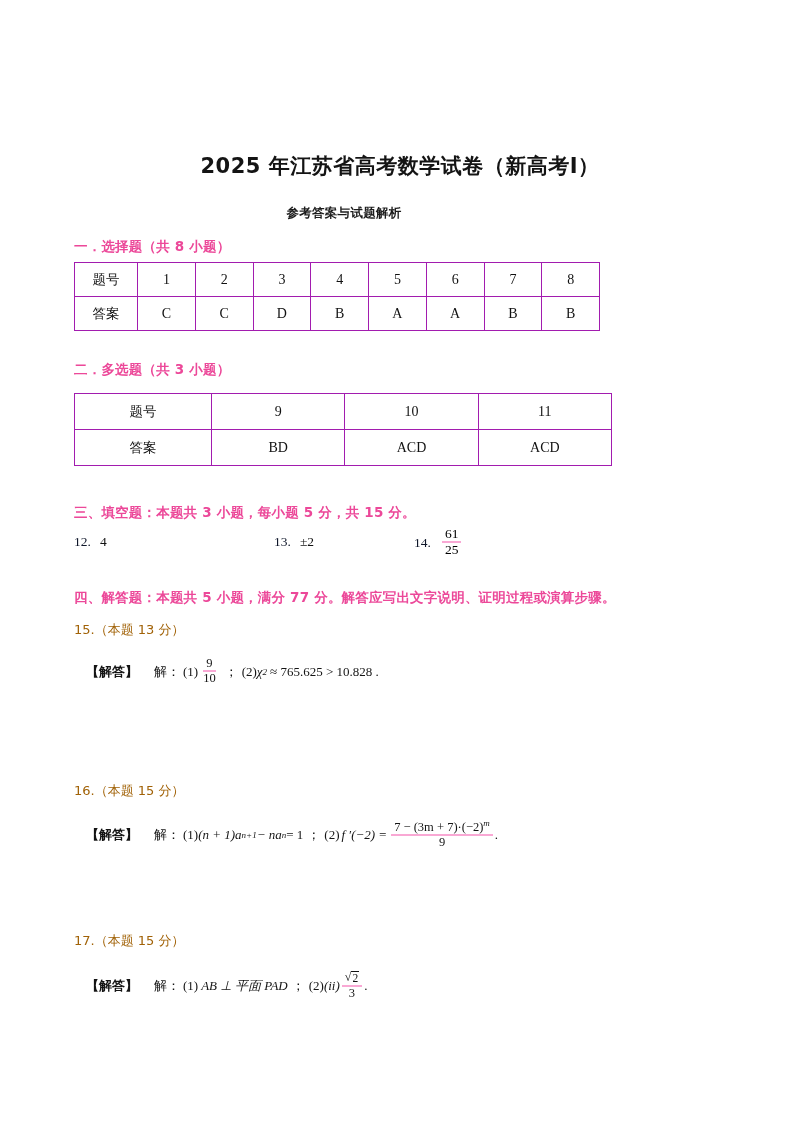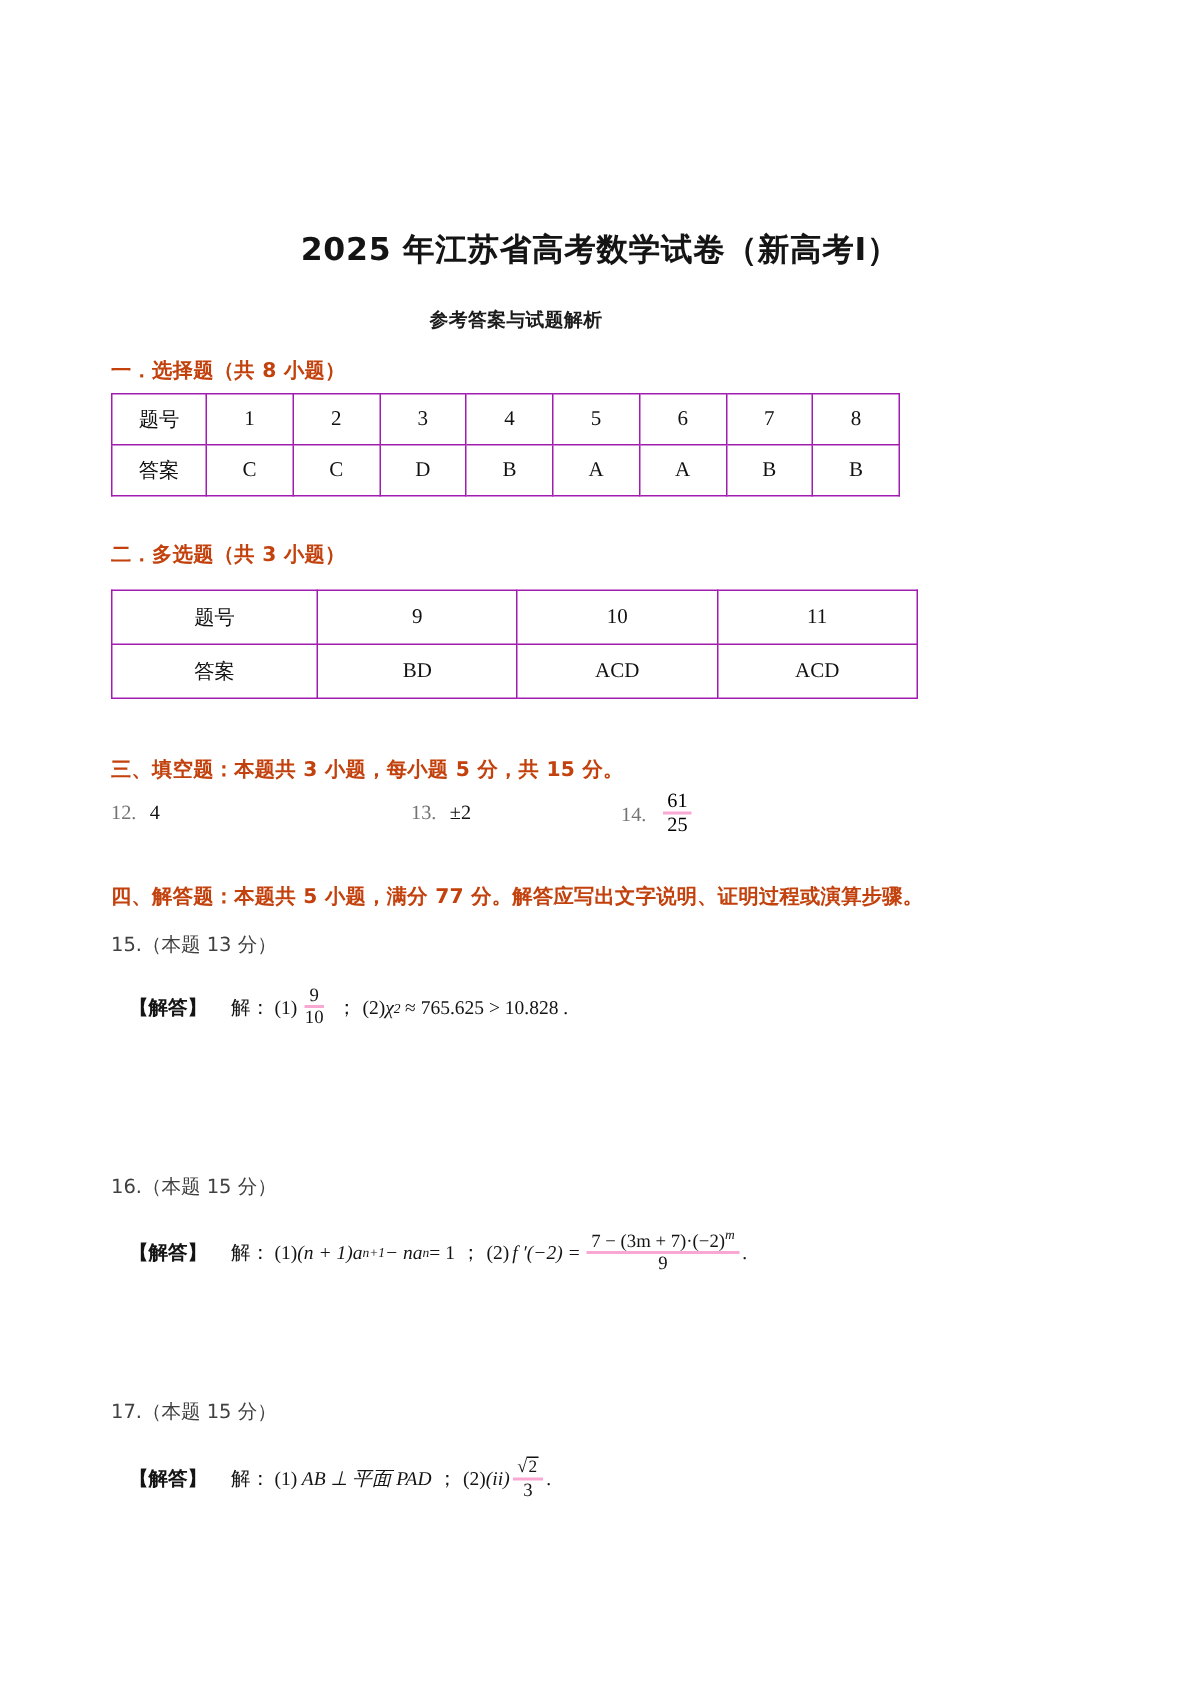--- a/index.html
+++ b/index.html
@@ -44,21 +44,21 @@
     font-weight: bold;
     color: #1c1c1c;
     letter-spacing: 0.3px;
   }
 
   
   .sec-head {
     position: absolute;
     font-size: 13.5px;
     font-weight: bold;
-    color: #c2410c;
+    color: #ec4899;
     white-space: nowrap;
     letter-spacing: 0.2px;
     text-align: right;
   }
   #sec1-head { left: 74px; top: 238px; }
   #sec2-head { left: 74px; top: 361px; }
   #sec3-head { left: 74px; top: 504px; }
   #sec4-head { left: 74px; top: 589px; }
 
   
@@ -121,21 +121,21 @@
     font-size: 13.5px;
     display: flex;
     align-items: center;
     gap: 9px;
     white-space: nowrap;
   }
   #fill-12 { left: 0px; top: 6px; }
   #fill-13 { left: 200px; top: 6px; }
   #fill-14 { left: 340px; top: 0px; }
 
-  .fill-num { color: #737373; }
+  .fill-num { color: #0f172a; }
   .fill-val { color: #111; }
 
   
   .frac {
     display: inline-flex;
     flex-direction: column;
     align-items: center;
     justify-content: center;
     vertical-align: middle;
     line-height: 1.02;
@@ -152,21 +152,21 @@
   .frac .den {
     padding: 0 3px;
     display: block;
   }
   .frac.big { font-size: 13.5px; }
 
   
   .prob-num {
     position: absolute;
     font-size: 13px;
-    color: #404040;
+    color: #a16207;
     white-space: nowrap;
   }
   #prob-15-num { left: 74px; top: 621px; }
   #prob-16-num { left: 74px; top: 782px; }
   #prob-17-num { left: 74px; top: 932px; }
 
   .solution {
     position: absolute;
     font-size: 13px;
     color: #141414;

